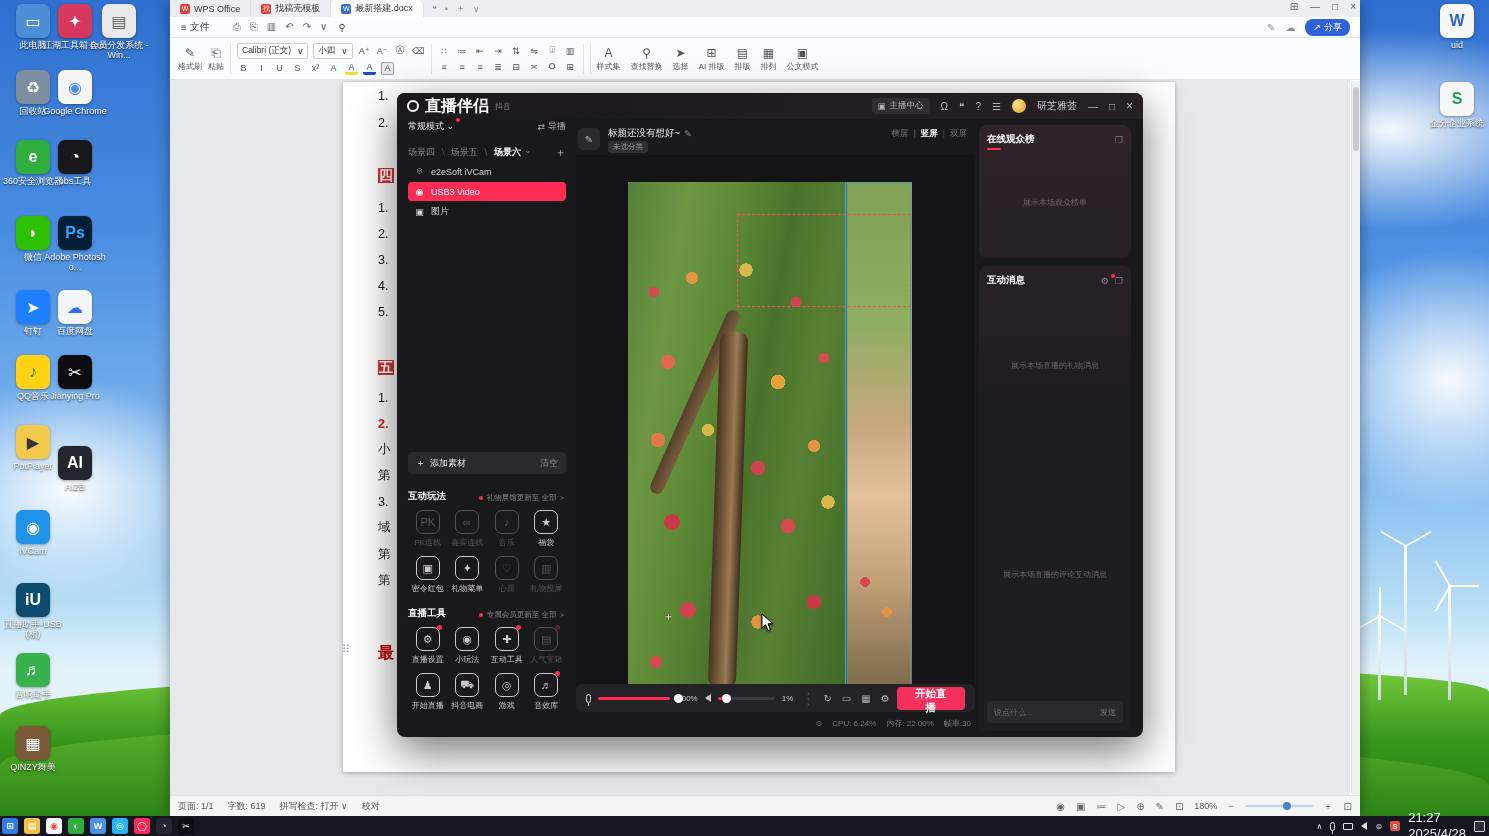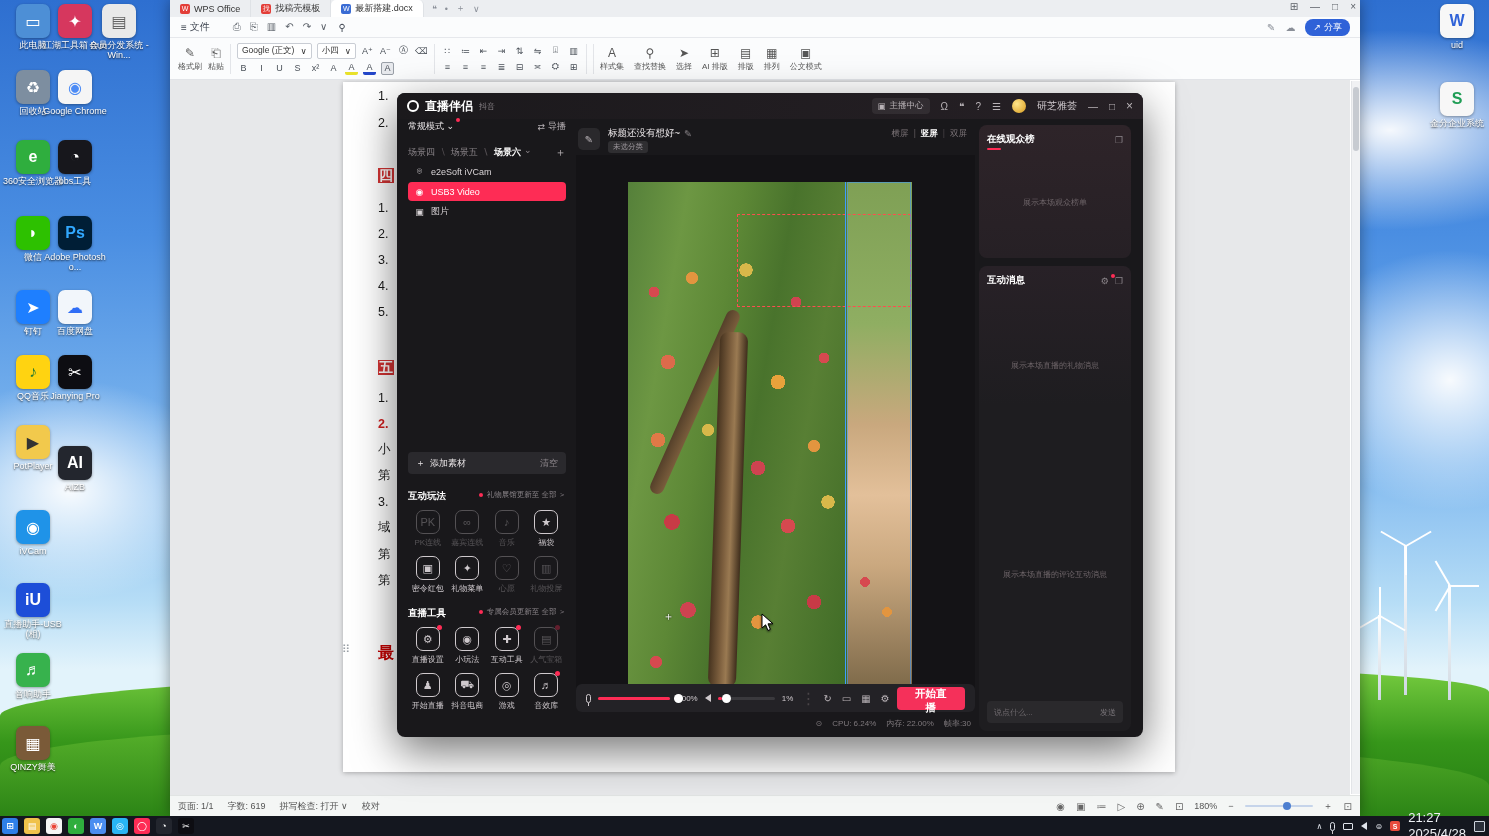--- a/index.html
+++ b/index.html
@@ -58,21 +58,21 @@
   .vscroll{position:absolute;right:0;top:81px;bottom:22px;width:9px;background:#f0f1f3;border-left:1px solid #e2e4e7}
   .vthumb{position:absolute;left:1px;right:1px;top:6px;height:64px;background:#c7cbd1;border-radius:4px}
   .statusbar{position:absolute;left:0;bottom:0;right:0;height:21px;background:#f4f6f5;border-top:1px solid #e1e4e3;display:flex;align-items:center;font-size:9px;color:#555;padding:0 8px;gap:14px}
   .sb-ico{font-size:10px;color:#666}
   .zoomtrack{width:68px;height:2px;background:#c6d4ea;border-radius:2px;position:relative}
   .zoomknob{position:absolute;top:-3px;left:56%;width:8px;height:8px;border-radius:50%;background:#4e7fd0}
   
   .stream{position:absolute;left:397px;top:93px;width:746px;height:644px;background:#19181b;border-radius:8px;box-shadow:0 14px 44px rgba(0,0,0,.55);color:#ddd;overflow:hidden}
   .s-title{position:absolute;left:0;top:0;right:0;height:26px;background:linear-gradient(90deg,#1b191c,#262025);display:flex;align-items:center;padding:0 10px;gap:6px}
   .s-logo{width:12px;height:12px;border:2px solid #fff;border-radius:50%}
-  .s-app{font-size:12px;font-weight:bold;color:#fff}
+  .s-app{font-size:16px;font-weight:bold;color:#fff}
   .s-plat{font-size:8px;color:#8a8488}
   .s-tright{margin-left:auto;display:flex;align-items:center;gap:11px;font-size:10px;color:#b9b3b7}
   .anchorpill{display:flex;gap:4px;align-items:center;background:rgba(255,255,255,.07);border-radius:4px;font-size:8.5px;padding:2px 6px}
   .avatar{width:14px;height:14px;border-radius:50%;background:radial-gradient(circle at 35% 35%,#ffe58a,#d89b1e)}
   .uname{font-size:10px;color:#cfc9cd}
   
   .s-side{position:absolute;left:11px;top:27px;width:158px;height:610px;font-size:9px}
   .moderow{position:absolute;left:0;top:0;right:0;display:flex;align-items:center;color:#e8e4e6}
   .reddot{position:relative}
   .reddot::after{content:"";position:absolute;right:-6px;top:-2px;width:4px;height:4px;border-radius:50%;background:#fe2c55}
@@ -81,21 +81,21 @@
   .scene{cursor:pointer}
   .scene+.scene::before{content:"∖";margin:0 5px;color:#555054}
   .scene.active{color:#fff;font-weight:bold}
   .addscene{margin-left:auto;color:#b5afb3;font-size:11px}
   .srclist{position:absolute;left:0;top:42px;right:0}
   .src{height:19px;display:flex;align-items:center;gap:6px;padding:0 6px;border-radius:4px;color:#d9d4d7;margin-bottom:1px}
   .src.selected{background:#fe2c55;color:#fff}
   .sico{font-size:9px;width:11px;text-align:center}
   .addrow{position:absolute;left:0;top:332px;right:0;height:22px;background:#2a292d;border-radius:4px;display:flex;align-items:center;padding:0 8px;color:#e8e4e6}
   .addrow .clear{margin-left:auto;color:#8b858a}
-  .sechead{position:absolute;left:0;right:0;display:flex;align-items:flex-start;color:#fff;font-weight:bold;font-size:9.5px}
+  .sechead{position:absolute;left:0;right:0;display:flex;align-items:flex-end;color:#fff;font-weight:bold;font-size:9.5px}
   .badge{margin-left:auto;font-weight:normal;font-size:7.5px;color:#8b858a;display:flex;align-items:center;gap:2px}
   .badge::before{content:"";width:4px;height:4px;border-radius:50%;background:#fe2c55;margin-right:2px}
   .toolgrid{position:absolute;left:0;right:0;display:grid;grid-template-columns:repeat(4,1fr);row-gap:8px}
   .tool{display:flex;flex-direction:column;align-items:center;gap:3px;color:#cfc9cd}
   .tool .ticon{width:24px;height:24px;border:1.5px solid #cfc9cd;border-radius:7px;display:flex;align-items:center;justify-content:center;font-size:11px;position:relative}
   .tool .tlbl{font-size:8px}
   .tool.dim{opacity:.32}
   .tool.dot .ticon::after{content:"";position:absolute;right:-3px;top:-3px;width:5px;height:5px;border-radius:50%;background:#fe2c55}
   
   .s-center{position:absolute;left:179px;top:27px;width:399px;height:610px}
@@ -245,21 +245,21 @@
       </div>
     <div class="lbl">PotPlayer</div>
   </div>
     <div class="dicon" style="top: 510px;">
     <div class="ico" style="background: rgb(31, 147, 232);">
         <span>◉</span>
       </div>
     <div class="lbl">iVCam</div>
   </div>
     <div class="dicon" style="top: 583px;">
-    <div class="ico" style="background: #1d4ed8; align-items: center;">
+    <div class="ico" style="background: #0c4a6e; align-items: center;">
         <span>iU</span>
       </div>
     <div class="lbl">直播助手-USB(相)</div>
   </div>
     <div class="dicon" style="top: 653px;">
     <div class="ico" style="background: rgb(55, 178, 77);">
         <span>♬</span>
       </div>
     <div class="lbl">音响助手</div>
   </div>
@@ -399,21 +399,21 @@
     <div class="tcol" style="align-items:center">
       <span class="bigbtn">
           <span class="g">⎗</span>
           <span>粘贴</span>
         </span>
     </div>
     <div class="tsep"></div>
     <div class="tcol">
       <div class="trow">
         <span class="combo">
-            <span>Google (正文)</span>
+            <span>Calibri (正文)</span>
             <span>∨</span>
           </span>
         <span class="combo">
             <span>小四</span>
             <span>∨</span>
           </span>
         <span class="trow">
             <span class="tbtn">A⁺</span>
             <span class="tbtn">A⁻</span>
             <span class="tbtn">Ⓐ</span>

